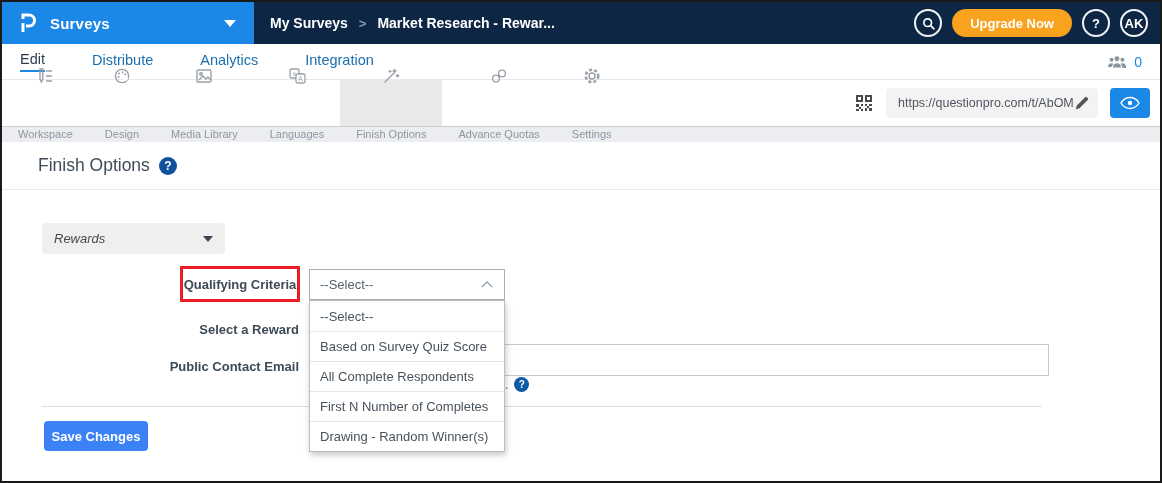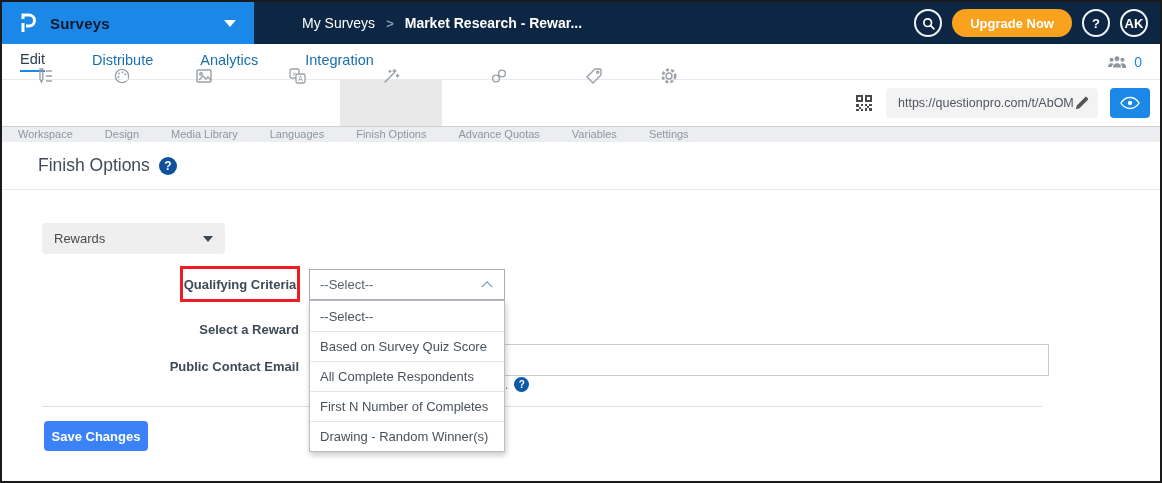--- a/index.html
+++ b/index.html
@@ -2,24 +2,24 @@
 <html><head>
 <meta charset="utf-8">
 <style>
   * { margin:0; padding:0; box-sizing:border-box; }
   body { font-family:"Liberation Sans","DejaVu Sans",sans-serif; background:#fff; }
   .screen { position:relative; width:1162px; height:483px; border:2px solid #1a1a1a; background:#fff; overflow:hidden; }
 
   
   .topbar { height:42px; background:#0d2643; display:flex; align-items:center; }
   .brand { width:252px; height:100%; background:#1b87e6; display:flex; align-items:center; padding:0 14px; cursor:pointer; flex:0 0 auto; }
-  .brand-name { color:#0f172a; font-size:15px; font-weight:700; margin-left:10px; letter-spacing:.2px; }
+  .brand-name { color:#ffffff; font-size:15px; font-weight:700; margin-left:10px; letter-spacing:.2px; }
   .brand-caret { margin-left:auto; margin-right:4px; width:0; height:0; border-left:6px solid transparent; border-right:6px solid transparent; border-top:7px solid #fff; }
   .breadcrumb { display:flex; align-items:center; margin-left:16px; color:#fff; font-size:14px; white-space:nowrap; }
-  .crumb-root { font-weight:400; cursor:pointer;margin-left:32px; }
+  .crumb-root { font-weight:700; cursor:pointer; }
   .crumb-sep { color:#8699b1; margin:0 11px; font-weight:700; font-size:13px; }
   .crumb-current { font-weight:600; }
   .top-actions { margin-left:auto; display:flex; align-items:center; gap:10px; padding-right:12px; }
   .circle-btn { width:28px; height:28px; border-radius:50%; border:2px solid #f2f5f8; background:transparent; color:#fff; display:flex; align-items:center; justify-content:center; cursor:pointer; font-weight:700; font-size:13px; flex:0 0 auto; }
   .upgrade-btn { height:28px; border:none; border-radius:14px; background:#f9a21d; color:#fff; font-weight:700; font-size:13px; padding:0 18px; cursor:pointer; font-family:inherit; }
 
   
   .tabbar { height:36px; background:#fff; display:flex; align-items:center; padding-left:18px; border-bottom:1px solid #e7e9ec; }
   .tab { font-size:14.5px; color:#1a6fae; margin-right:47px; cursor:pointer; padding-bottom:3px; }
   .tab.active { color:#2d3e50; border-bottom:2px solid #1b87e6; }
@@ -38,21 +38,21 @@
 
   .gray-gap { height:15px; background:#ebedf0; }
 
   
   .content { background:#fff; height:341px; }
   .page-head { height:48px; display:flex; align-items:center; padding-left:36px; border-bottom:1px solid #e7e9ec; }
   .page-title { font-size:17.5px; color:#404c59; }
   .help-badge { width:18px; height:18px; border-radius:50%; background:#10519b; color:#fff; font-size:12px; font-weight:700; display:flex; align-items:center; justify-content:center; margin-left:9px; cursor:pointer; }
   .page-body { position:relative; height:293px; }
 
-  .rewards-select { position:absolute; left:40px; top:33px; width:183px; height:31px; background:#efefef; border:none; border-radius:4px; display:flex; align-items:center; padding:0 12px; font-size:13px; color:#4a4a4a; cursor:pointer; }
+  .rewards-select { position:absolute; left:40px; top:33px; width:183px; height:31px; background:#efefef; border:none; border-radius:4px; display:flex; align-items:center; padding:0 12px; font-size:13px; color:#4a4a4a; cursor:pointer;font-style:italic; }
   .rewards-caret { margin-left:auto; width:0; height:0; border-left:5px solid transparent; border-right:5px solid transparent; border-top:6px solid #3b4754; }
 
   .red-box { position:absolute; left:178px; top:76px; width:120px; height:36px; border:3px solid #ed1c24; display:flex; align-items:center; justify-content:center; }
   .form-label { font-size:13px; font-weight:700; color:#3d4a57; white-space:nowrap; }
   .label-row { position:absolute; left:30px; width:267px; text-align:right; }
 
   .qc-select { position:absolute; left:307px; top:79px; width:196px; height:31px; background:#fff; border:1px solid #a8adb3; display:flex; align-items:center; padding:0 10px; font-size:13px; color:#55606b; cursor:pointer; z-index:21; }
   .qc-chevron { margin-left:auto; }
   .qc-options { position:absolute; left:307px; top:110px; width:196px; background:#fff; border:1px solid #b9bec4; box-shadow:1px 3px 6px rgba(0,0,0,.22); z-index:20; }
   .qc-option { height:30px; display:flex; align-items:center; padding:0 10px; font-size:13px; color:#49525c; border-top:1px solid #e3e6e9; cursor:pointer; background:#fff; }
@@ -188,29 +188,20 @@
       <span>
         <svg width="20" height="20" viewBox="0 0 20 20" fill="none" stroke="#9aa1a8" stroke-width="1.4">
           <circle cx="7" cy="12.5" r="3.4"></circle>
           <circle cx="13" cy="7.5" r="3.4"></circle>
           <path d="M9 10.8 l2-1.6"></path>
         </svg>
       </span>
       <span class="tool-label">Advance Quotas</span>
     </div>
 
-    <div class="tool-item">
-      <span>
-        <svg width="20" height="20" viewBox="0 0 20 20" fill="none" stroke="#9aa1a8" stroke-width="1.4">
-          <path d="M11 3 h5 a1 1 0 0 1 1 1 v5 l-8 8 -6-6 8-8z"></path>
-          <circle cx="13.7" cy="6.3" r="1.1"></circle>
-        </svg>
-      </span>
-      <span class="tool-label">Variables</span>
-    </div>
 
     <div class="tool-item">
       <span>
         <svg width="20" height="20" viewBox="0 0 20 20" fill="none">
           <circle cx="10" cy="10" r="3" stroke="#9aa1a8" stroke-width="1.4"></circle>
           <circle cx="10" cy="10" r="6.2" stroke="#9aa1a8" stroke-width="2.6" stroke-dasharray="3 2.1"></circle>
         </svg>
       </span>
       <span class="tool-label">Settings</span>
     </div>

